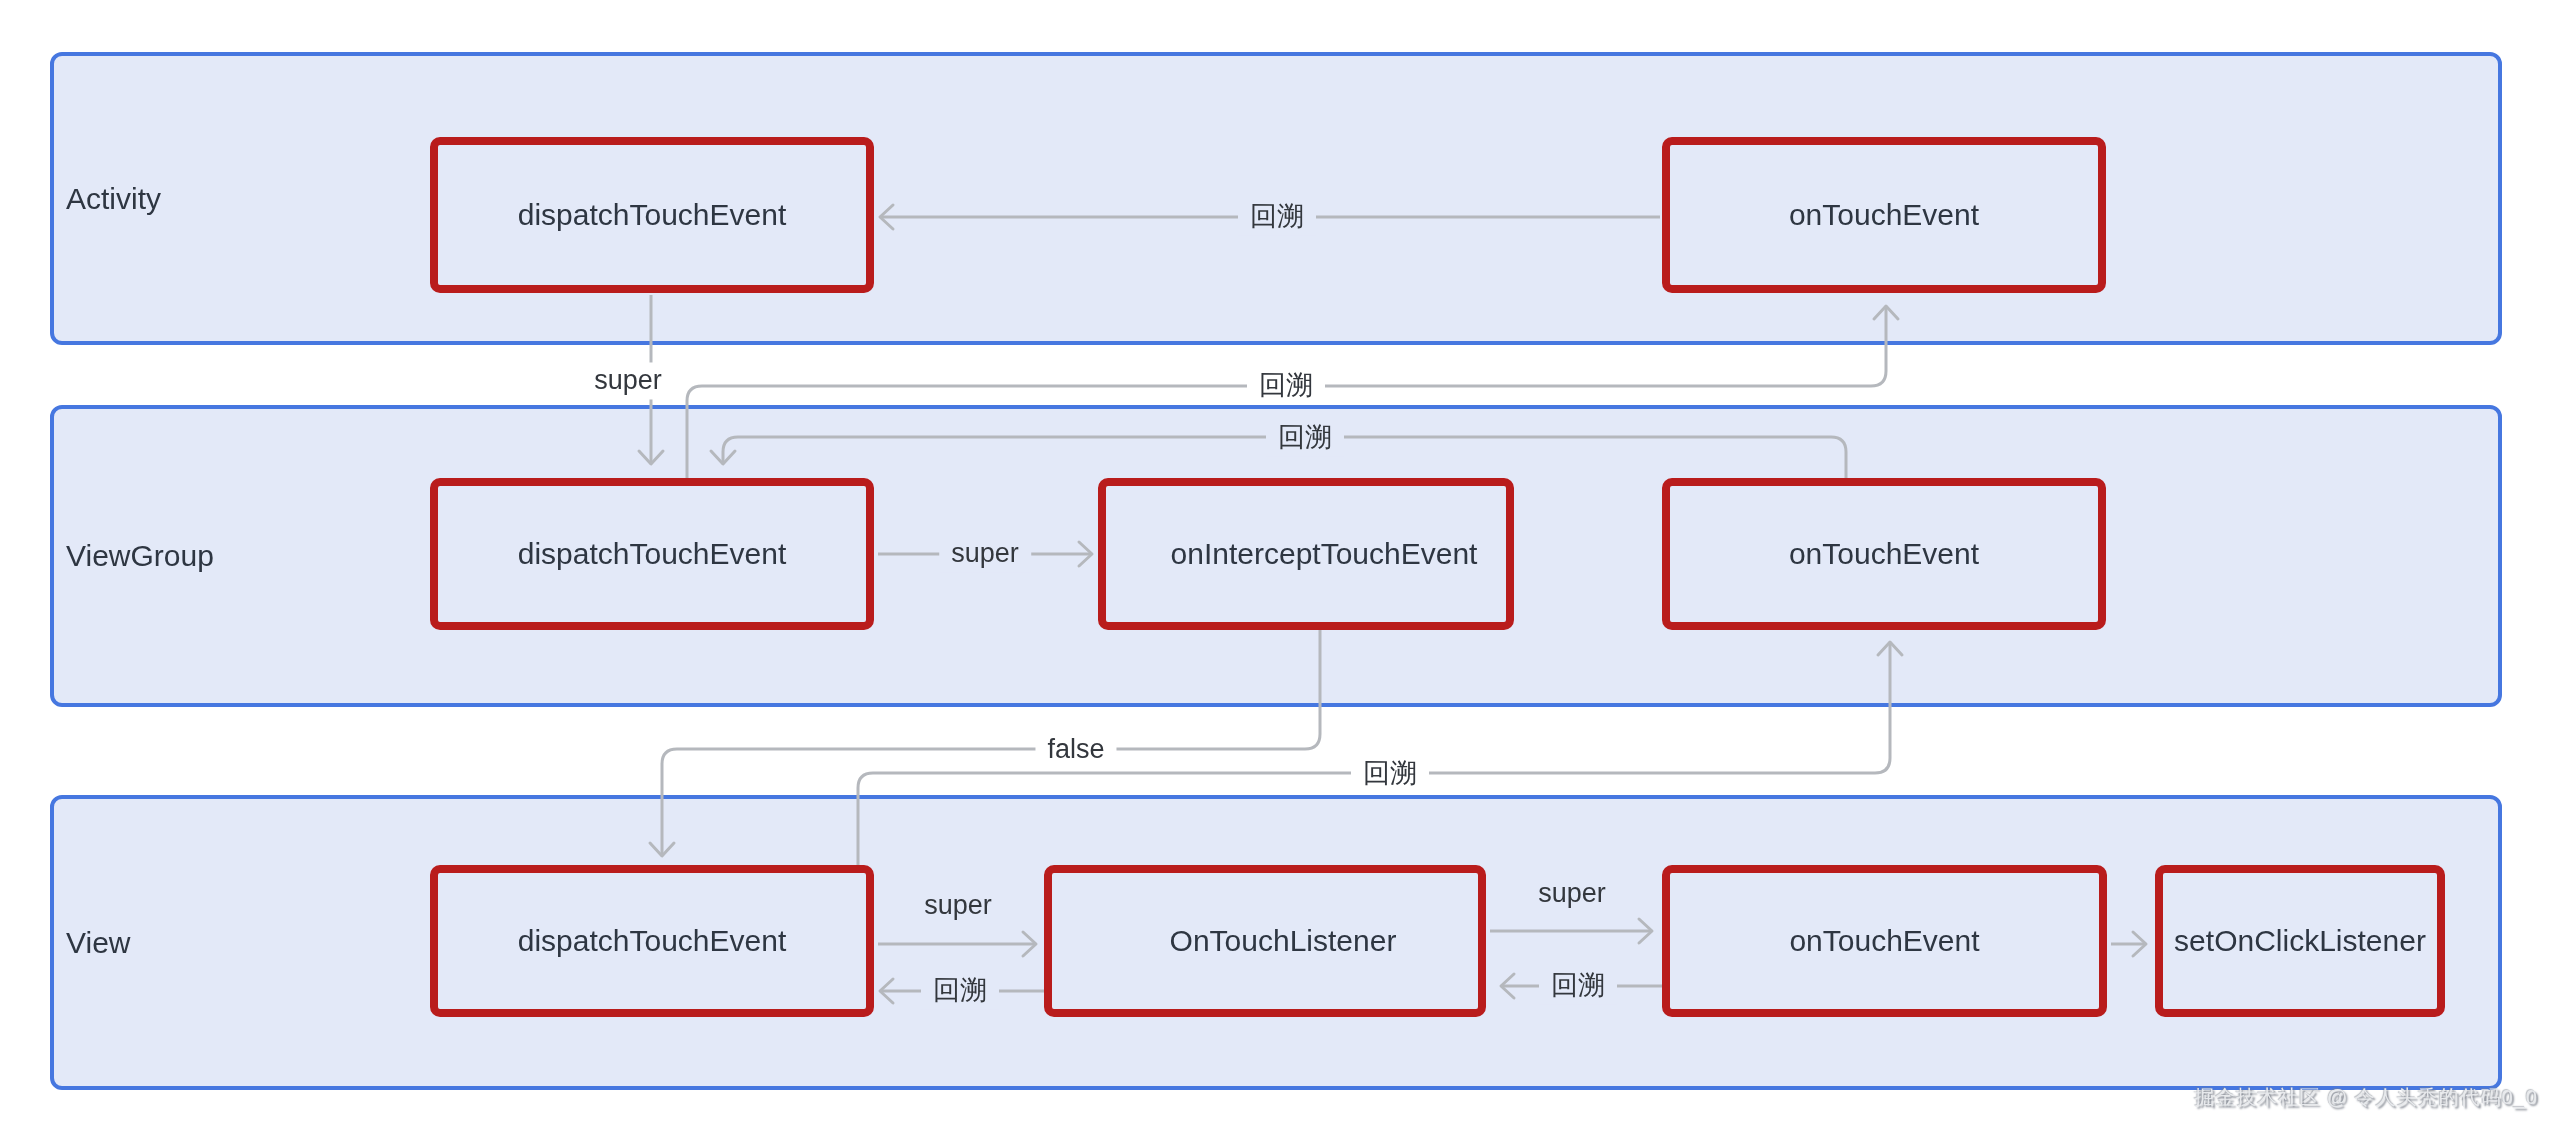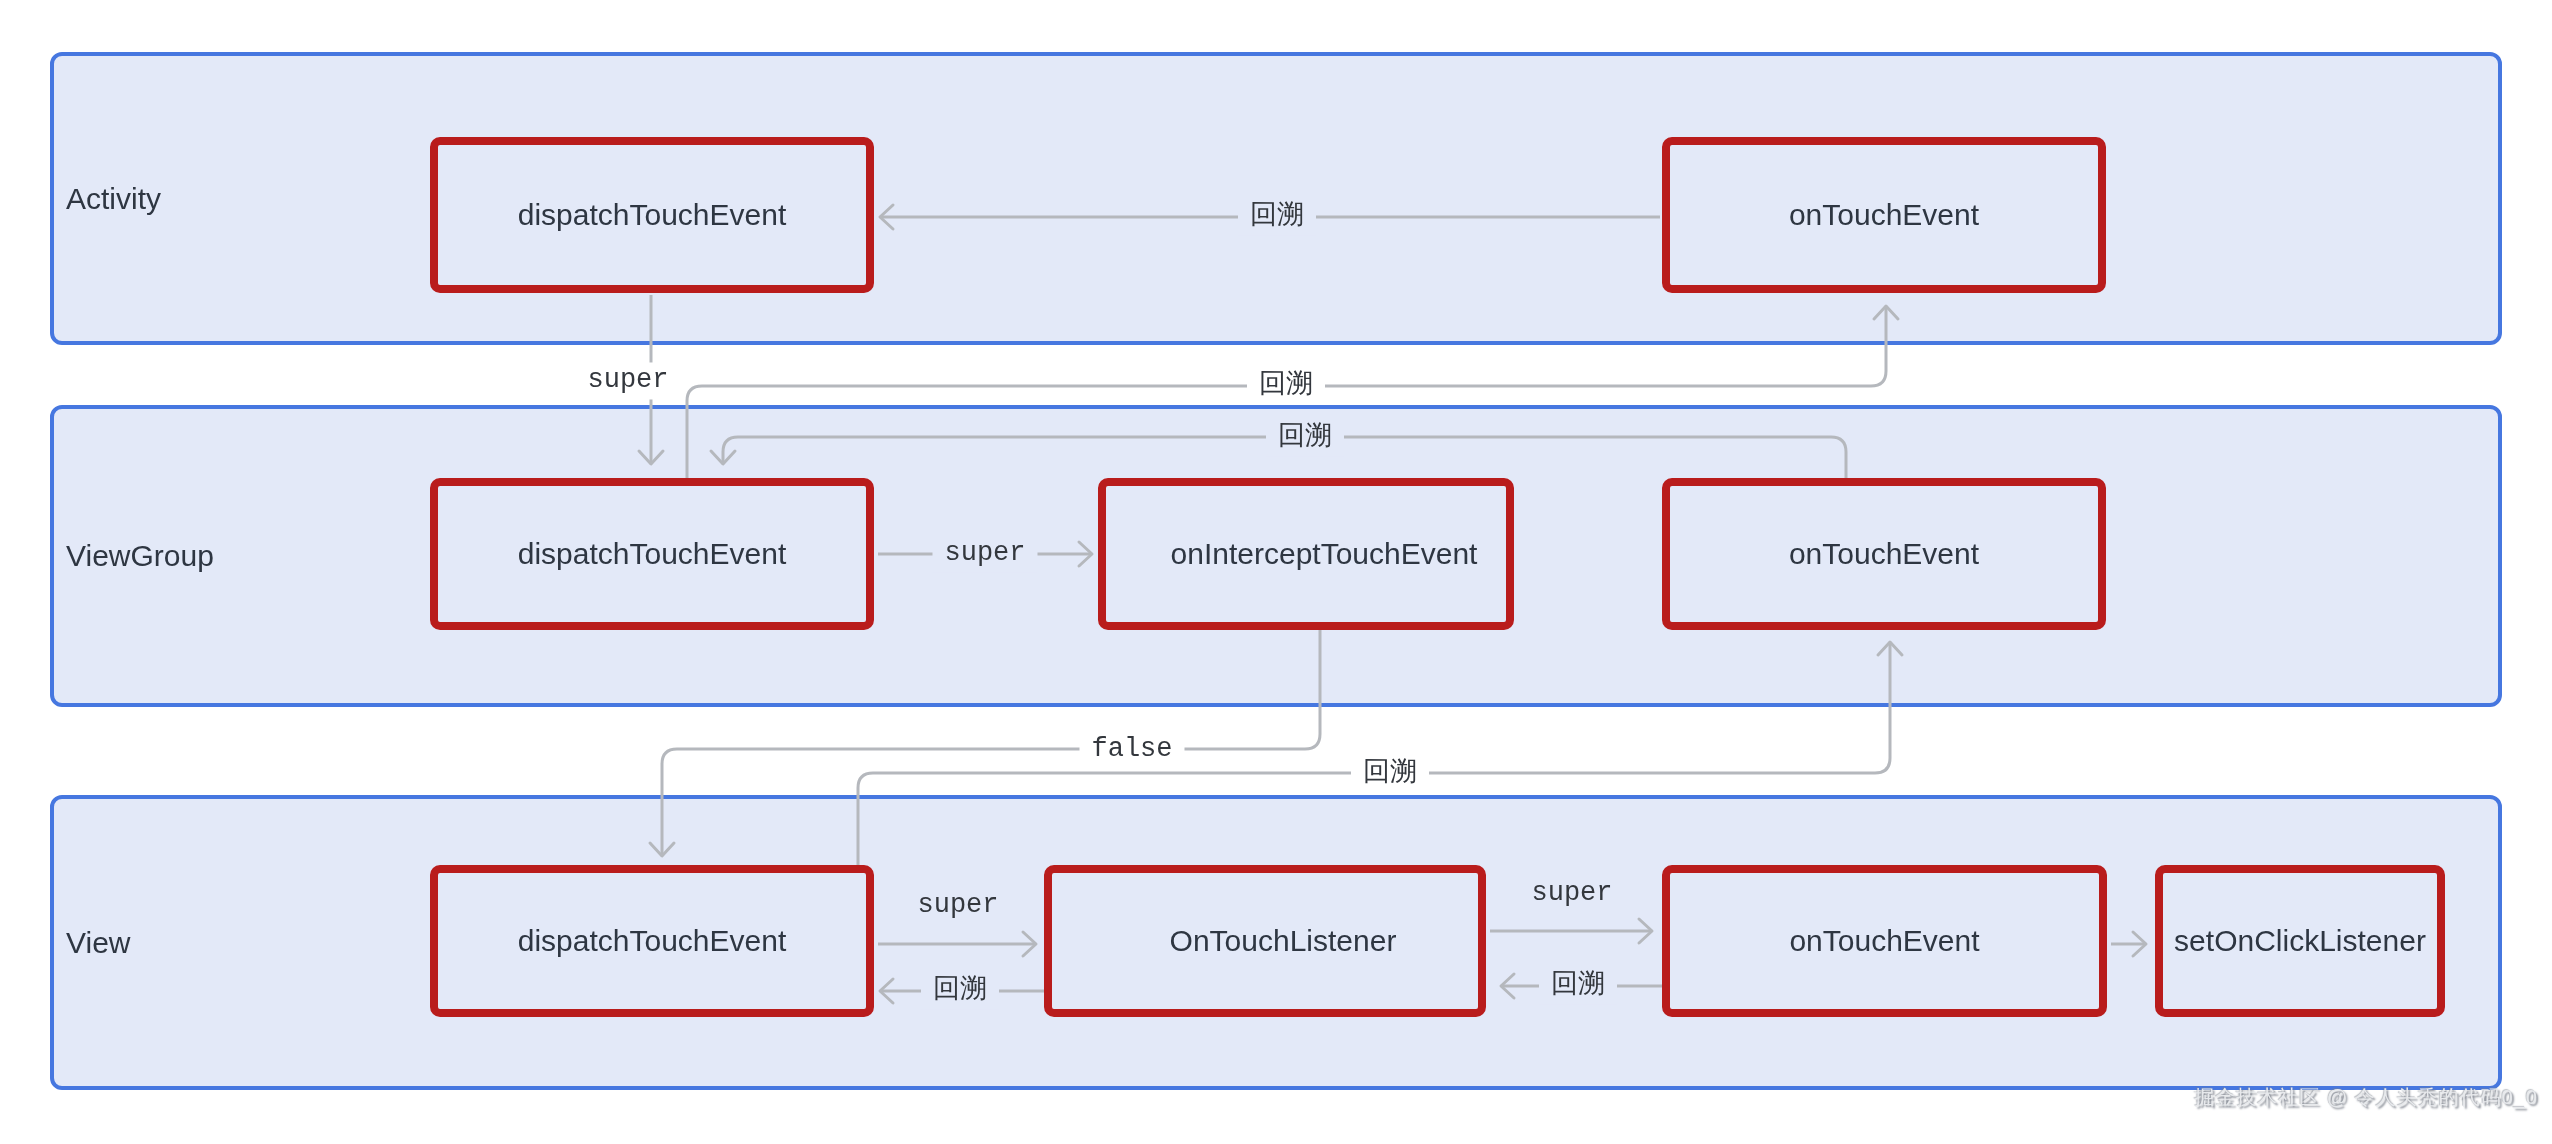--- a/index.html
+++ b/index.html
@@ -61,21 +61,20 @@
     white-space: nowrap;
   }
   .elabel {
     position: absolute;
     transform: translate(-50%, -50%);
     font-size: 27px;
     color: #33373D;
     z-index: 3;
     white-space: nowrap;
     line-height: 1.15;
-    font-family: Liberation Mono, monospace;
   }
   .bg-fill { background: #E3E9F8; padding: 3px 12px; }
   .bg-white { background: #ffffff; padding: 3px 12px; }
   .watermark {
     position: absolute;
     right: 14px;
     top: 1084px;
     z-index: 4;
     font-size: 20px;
     letter-spacing: 1px;
@@ -166,21 +165,21 @@
   <span class="elabel bg-fill" style="left:1277px; top:217px;">回溯</span>
 
   <span class="elabel bg-white" style="left:628px; top:381px;">super</span>
 
   <span class="elabel bg-white" style="left:1286px; top:386px;">回溯</span>
 
   <span class="elabel bg-fill" style="left:1305px; top:438px;">回溯</span>
 
   <span class="elabel bg-fill" style="left:985px; top:554px;">super</span>
 
-  <span class="elabel bg-white" style="left:1132px; top:750px;">false</span>
+  <span class="elabel bg-white" style="left:1076px; top:750px;">false</span>
 
   <span class="elabel bg-white" style="left:1390px; top:774px;">回溯</span>
 
   <span class="elabel" style="left:958px; top:906px;">super</span>
 
   <span class="elabel bg-fill" style="left:960px; top:991px;">回溯</span>
 
   <span class="elabel" style="left:1572px; top:894px;">super</span>
 
   <span class="elabel bg-fill" style="left:1578px; top:986px;">回溯</span>

